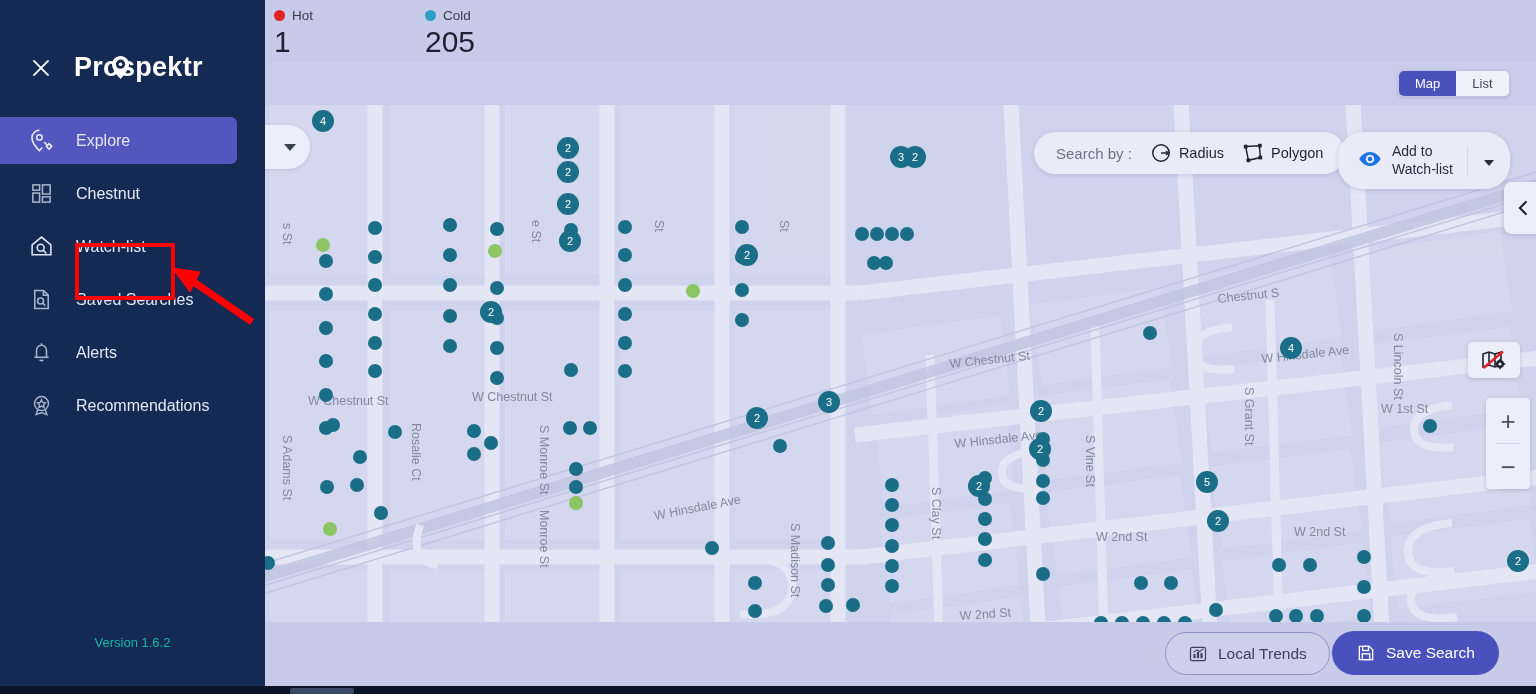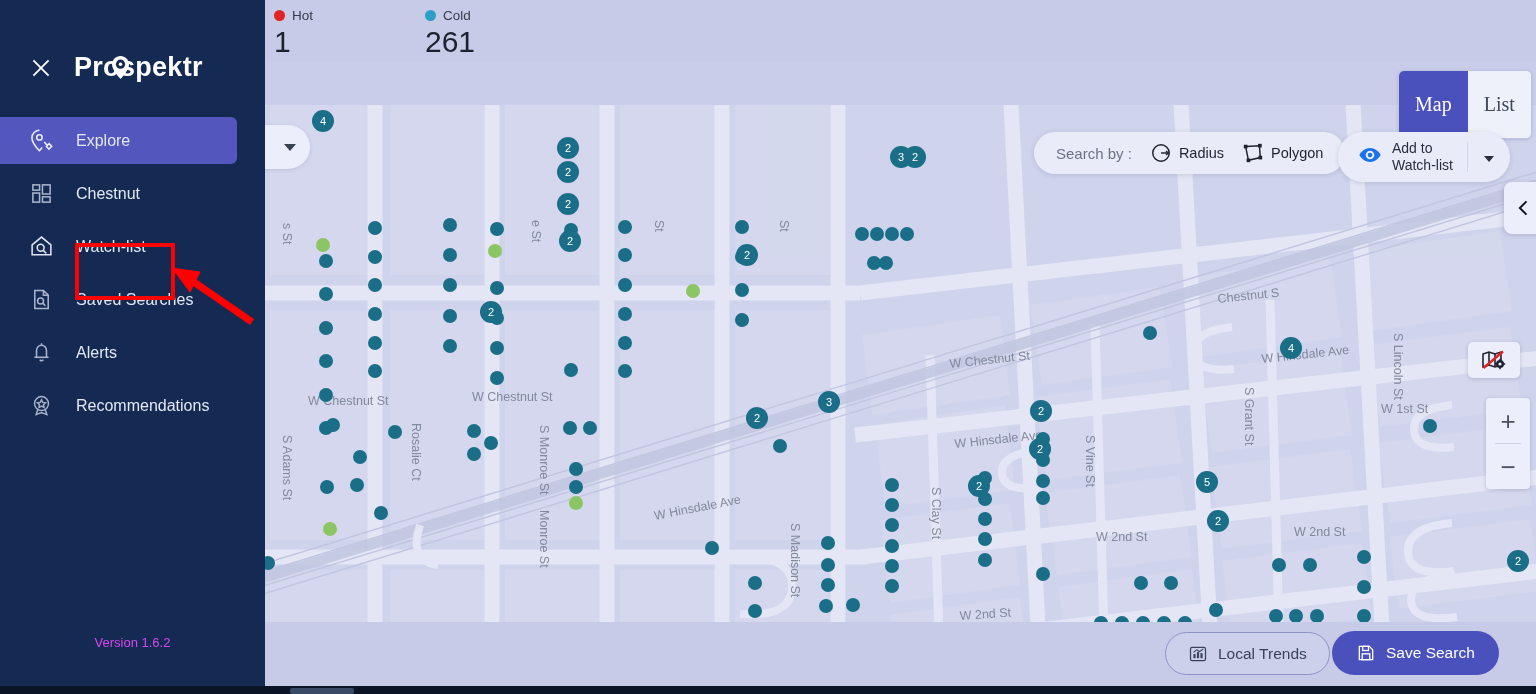--- a/index.html
+++ b/index.html
@@ -88,22 +88,22 @@
   }
   .viewtoggle {
     position: absolute; left: 1398px; top: 70px;
     display: flex; border-radius: 6px; overflow: hidden;
     border: 1px solid #bfc4e2;
     background: #eef0fa;
     box-shadow: 0 1px 3px rgba(40,40,80,.16);
   }
   .viewtoggle button {
     border: none; cursor: pointer;
-    font-family: Liberation Serif, serif;
-    font-size: 20px; padding: 22px 16px;
+    font-family: Liberation Sans, sans-serif;
+    font-size: 13px; padding: 5px 16px;
     background: #eef0fa; color: #41485c;
   }
   .viewtoggle button.on { background: #4a51bd; color: #fff; }
 
   
   .filter-pill {
     position: absolute; left: 190px; top: 125px;
     width: 120px; height: 44px;
     background: #eceefb; border-radius: 22px;
     display: flex; align-items: center; justify-content: flex-end;
@@ -127,21 +127,21 @@
     padding: 0 22px;
     box-shadow: 0 1px 5px rgba(40,40,80,.15);
   }
   .searchby .lbl { font-size: 15px; color: #6d7386; }
   .sb-opt {
     display: flex; align-items: center; gap: 7px;
     font-size: 14.5px; color: #1f2330; cursor: pointer;
   }
   .watchlist-btn {
     position: absolute; left: 1338px; top: 132px;
-    height: 50px; background: #e9ebf8; border-radius: 25px;
+    height: 57px; background: #e9ebf8; border-radius: 25px;
     display: flex; align-items: center;
     box-shadow: 0 1px 5px rgba(40,40,80,.15);
     cursor: pointer;
   }
   .watchlist-btn .eye { margin: 0 10px 0 20px; }
   .wl-text { font-size: 14px; color: #2a2f3d; line-height: 1.25; }
   .wl-div { width: 1px; height: 30px; background: #d4d7ec; margin: 0 0 0 14px; }
   .wl-caret { padding: 0 16px; cursor: pointer; }
 
   .collapse-tab {
@@ -215,21 +215,21 @@
   .navlist { margin-top: 34px; }
   .navitem {
     display: flex; align-items: center; gap: 22px;
     height: 47px; margin: 6px 0; padding-left: 28px;
     color: #e3e8f5; font-size: 16px; cursor: pointer;
   }
   .navitem.active { background: #5356bd; border-radius: 0 6px 6px 0; margin-right: 28px; }
   .navitem .ic { width: 26px; height: 26px; flex: none; display: flex; align-items: center; justify-content: center; }
   .version {
     position: absolute; left: 0; top: 635px; width: 265px;
-    text-align: center; font-size: 13px; color: #d946ef;
+    text-align: center; font-size: 13px; color: #14b8a6;
   }
 
   
   .anno-box {
     position: absolute; left: 75px; top: 243px;
     width: 100px; height: 57px;
     border: 4px solid #ff0000; z-index: 60;
     pointer-events: none;
   }
   .anno-arrow { position: absolute; left: 0; top: 0; z-index: 61; pointer-events: none; }
@@ -733,21 +733,21 @@
         <span class="dot" id="hot-dot" style="background: rgb(224, 36, 36);"></span>
         <span>Hot</span>
       </div>
       <div class="num">1</div>
     </div>
     <div class="stat" style="left:425px;">
       <div class="hd">
         <span class="dot" id="cold-dot" style="background: rgb(43, 159, 199);"></span>
         <span>Cold</span>
       </div>
-      <div class="num">261</div>
+      <div class="num">205</div>
     </div>
 
     <button class="local-trends">
       <svg width="20" height="20" viewBox="0 0 24 24">
         <rect x="3" y="4" width="18" height="16" rx="2" fill="none" stroke="#3b4260" stroke-width="1.5"></rect>
         <rect x="6.5" y="12" width="2.6" height="5" fill="#3b4260"></rect>
         <rect x="10.7" y="9.5" width="2.6" height="7.5" fill="#3b4260"></rect>
         <rect x="14.9" y="11" width="2.6" height="6" fill="#3b4260"></rect>
         <polyline points="6.5,10 10.5,7 14,9 18.5,5.8" fill="none" stroke="#3b4260" stroke-width="1.3"></polyline>
       </svg>

